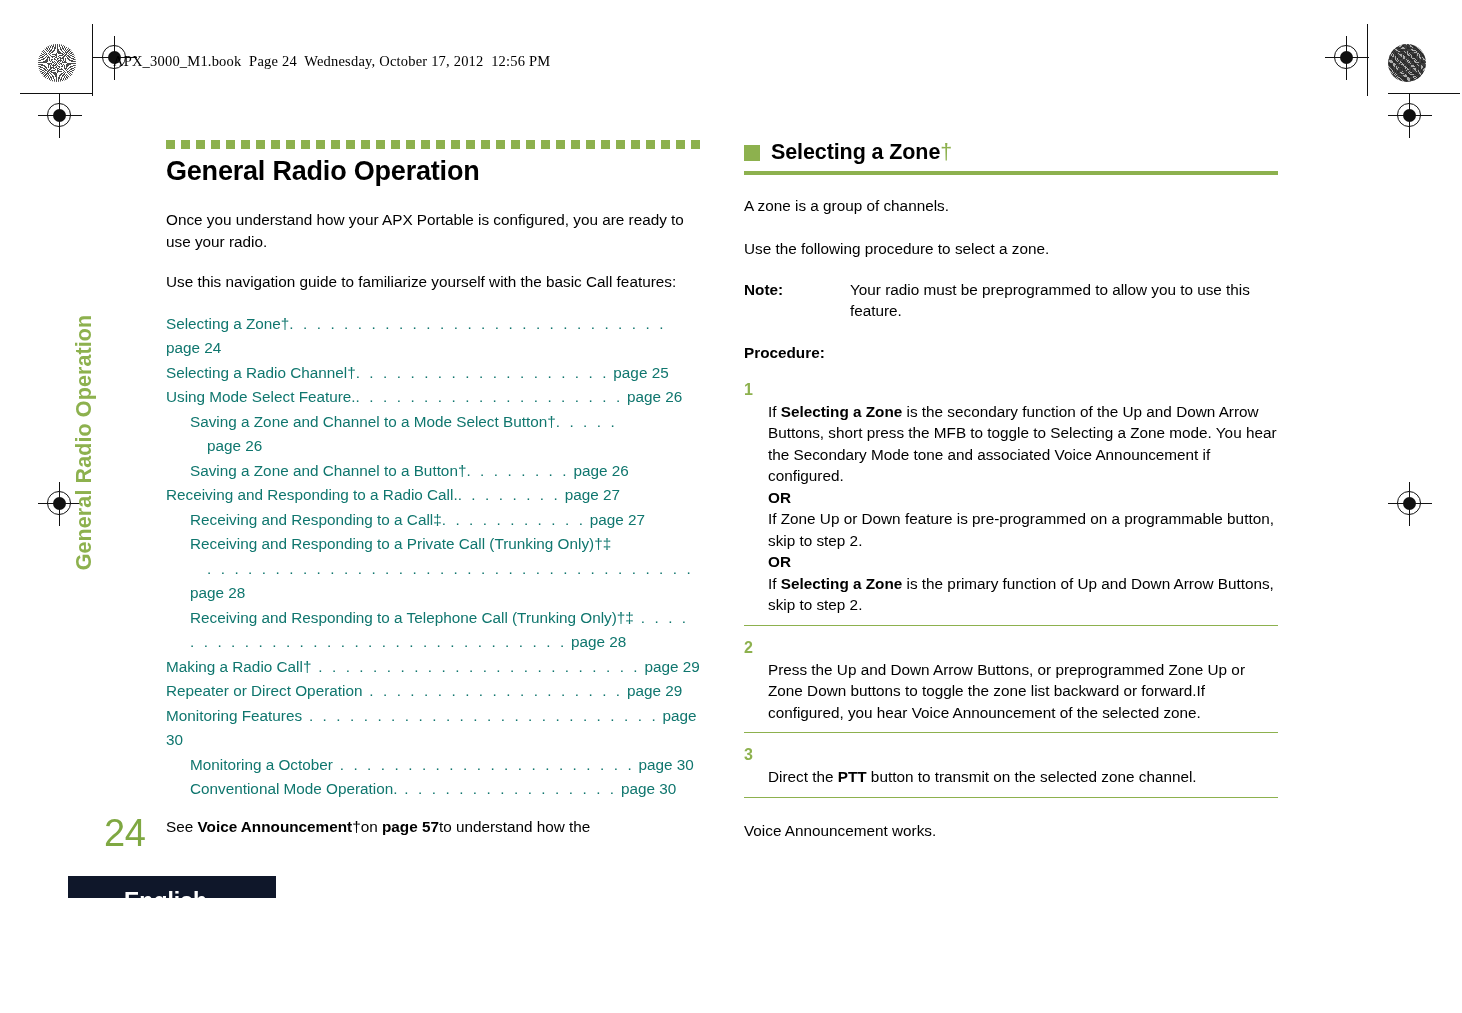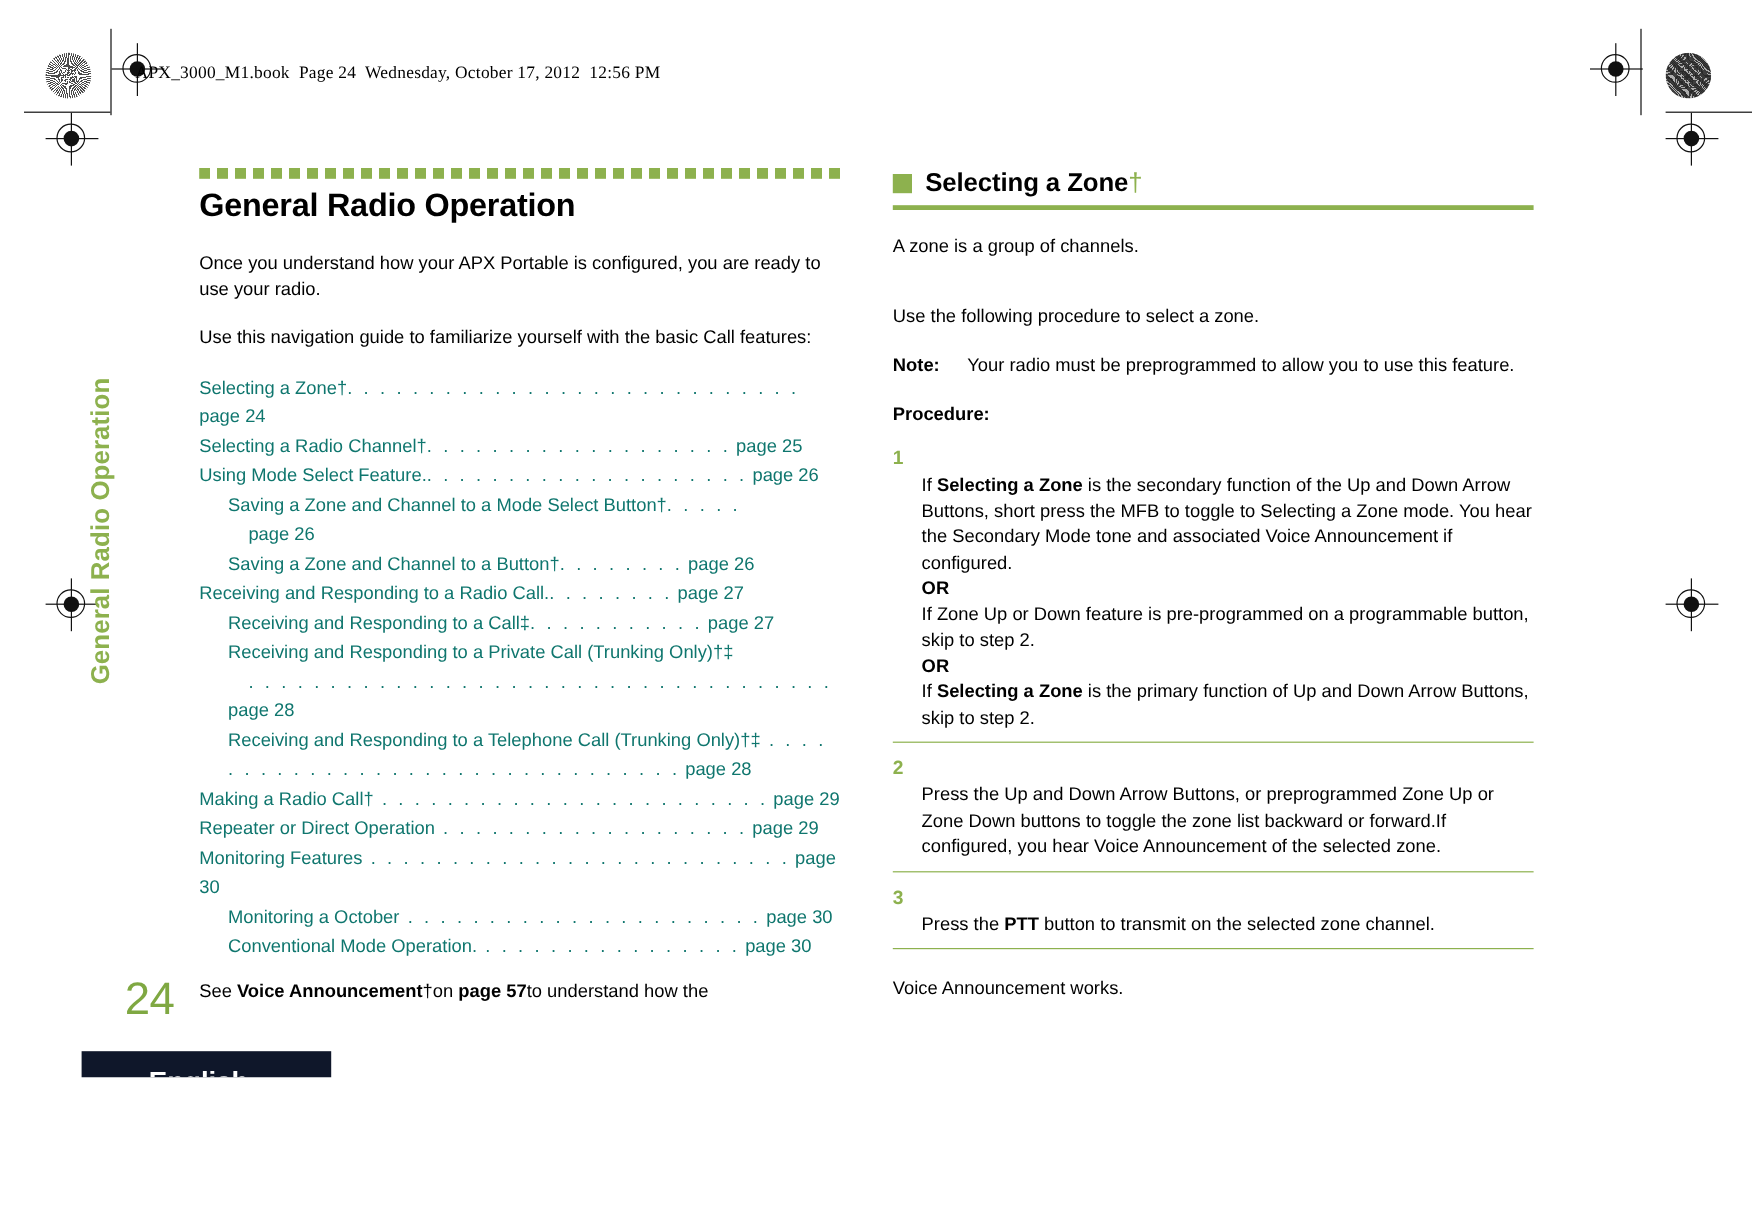--- a/index.html
+++ b/index.html
@@ -198,20 +198,21 @@
     height: 3.5px;
     background: #8DB14E;
     margin-bottom: 20px;
   }
 
   .note-row {
     display: flex;
     margin: 0 0 22px 0;
     font-size: 15.3px;
     line-height: 21.5px;
+    gap: 44px;
   }
   .note-row .note-label {
     font-weight: bold;
     flex: 0 0 62px;
   }
   .note-row .note-text { flex: 1 1 auto; }
 
   .proc-label {
     font-size: 15.3px;
     font-weight: bold;
@@ -351,41 +352,41 @@
     <p class="body" id="closing-note" style="margin-top:14px;"><span>See </span><b class="strong">Voice Announcement</b><span>†</span><span>on </span><b class="strong">page 57</b><span>to understand how the</span></p>
   </div>
 
   <div class="col col-right">
     <div class="sec-head">
       <div class="sec-bullet"></div>
       <h2><span>Selecting a Zone</span><span class="dag">†</span></h2>
     </div>
     <div class="sec-underline"></div>
 
-    <p class="body" style="margin-bottom:37px;">A zone is a group of channels.</p>
+    <p class="body" style="margin-bottom:22px;">A zone is a group of channels.</p>
     <p class="body">Use the following procedure to select a zone.</p>
 
     <div class="note-row">
       <div class="note-label">Note:</div>
       <div class="note-text">Your radio must be preprogrammed to allow you to use this feature.</div>
     </div>
 
     <p class="proc-label">Procedure:</p>
 
     <div id="steps-host">
         <div class="step">
           <div class="num">1</div>
           <div class="txt"><span>If </span><b>Selecting a Zone</b><span> is the secondary function of the Up and Down Arrow Buttons, short press the MFB to toggle to Selecting a Zone mode. You hear the Secondary Mode tone and associated Voice Announcement if configured.</span><br><b>OR</b><br><span>If Zone Up or Down feature is pre-programmed on a programmable button, skip to step 2.</span><br><b>OR</b><br><span>If </span><b>Selecting a Zone</b><span> is the primary function of Up and Down Arrow Buttons, skip to step 2.</span></div>
         </div>
         <div class="step">
           <div class="num">2</div>
           <div class="txt"><span>Press the Up and Down Arrow Buttons, or preprogrammed Zone Up or Zone Down buttons to toggle the zone list backward or forward.If configured, you hear Voice Announcement of the selected zone.</span></div>
         </div>
         <div class="step">
           <div class="num">3</div>
-          <div class="txt"><span>Press the </span><b>PTT</b><span> button to transmit on the selected zone channel.</span></div>
+          <div class="txt"><span>Direct the </span><b>PTT</b><span> button to transmit on the selected zone channel.</span></div>
         </div>
       </div>
 
     <p class="tail-note">Voice Announcement works.</p>
   </div>
 
 </div>
 
 </body></html>

